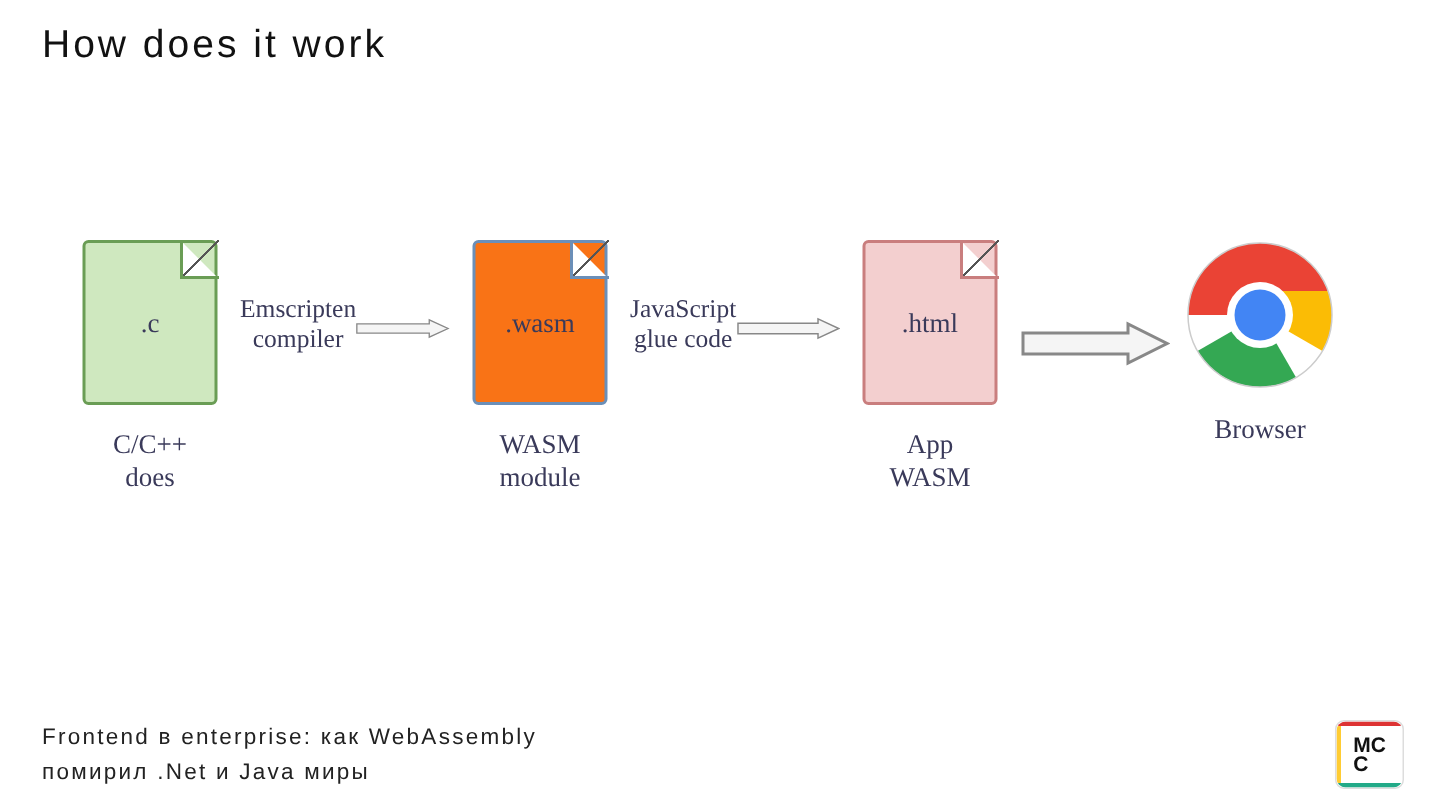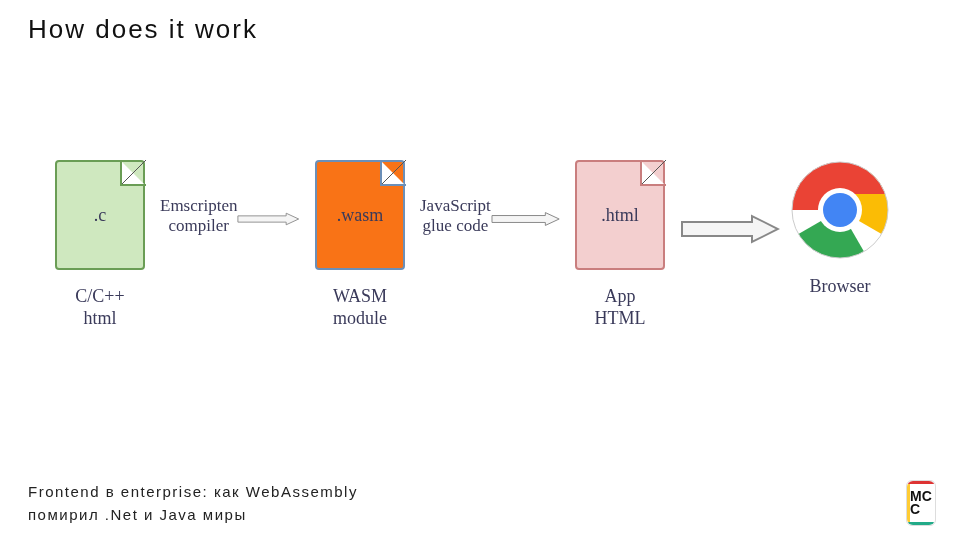--- a/index.html
+++ b/index.html
@@ -43,42 +43,42 @@
   .arrow-col.small { width: 100px; }
   .arrow-label { font-family: "Comic Sans MS", "Segoe Script", cursive; font-size: 17px; color: #3a3a5a; text-align: center; line-height: 1.15; margin-bottom: 6px; white-space: pre-line; }
   .arrow-col.small .arrow-label { min-height: 0; }
 
   .arrow { width: 100%; height: 30px; }
 
   .chrome { width: 100px; height: 100px; }
 
   .footer { position: absolute; bottom: 14px; left: 28px; font-size: 15px; letter-spacing: 1.5px; color: #222; line-height: 1.5; white-space: pre-line; }
 
-  .logo-box { position: absolute; bottom: 14px; right: 24px; width: 30px; height: 46px; border-radius: 6px; background: #fff; border: 1px solid #ddd; }
+  .logo-box { position: absolute; bottom: 14px; right: 24px; width: 46px; height: 46px; border-radius: 6px; background: #fff; border: 1px solid #ddd; }
   .logo-box::before{ content:""; position:absolute; inset:0; border-radius:6px;
     background:
       linear-gradient(#d33 0 0) top/100% 3px no-repeat,
       linear-gradient(#2a8 0 0) bottom/100% 3px no-repeat,
       linear-gradient(#fc3 0 0) left/3px 100% no-repeat;
   }
   .logo-box span{ position:absolute; inset:0; display:flex; align-items:center; justify-content:center; font-weight:800; font-size:14px; line-height:0.9; font-family: Arial, sans-serif; color:#111; white-space:pre; }
 </style>
 </head>
 <body>
 
 <div class="title">How does it work</div>
 
 <div class="diagram">
 
   <div class="stage">
     <div class="file green">
       <span>.c</span>
     </div>
     <div class="caption">C/C++
-html</div>
+does</div>
   </div>
 
   <div class="arrow-col">
     <div class="arrow-label">Emscripten
 compiler</div>
     <svg class="arrow" viewBox="0 0 140 30">
       <path d="M2 8 H110 L110 2 L138 15 L110 28 L110 22 H2 Z" fill="#f5f5f5" stroke="#888" stroke-width="2"></path>
     </svg>
   </div>
 
@@ -96,21 +96,21 @@
     <svg class="arrow" viewBox="0 0 140 30">
       <path d="M2 8 H110 L110 2 L138 15 L110 28 L110 22 H2 Z" fill="#f5f5f5" stroke="#888" stroke-width="2"></path>
     </svg>
   </div>
 
   <div class="stage">
     <div class="file red">
       <span>.html</span>
     </div>
     <div class="caption">App
-HTML</div>
+WASM</div>
   </div>
 
   <div class="arrow-col small">
     <div class="arrow-label"></div>
     <svg class="arrow" viewBox="0 0 100 30" style="margin-top:18px">
       <path d="M2 8 H72 L72 2 L98 15 L72 28 L72 22 H2 Z" fill="#f5f5f5" stroke="#888" stroke-width="2"></path>
     </svg>
   </div>
 
   <div class="stage">

